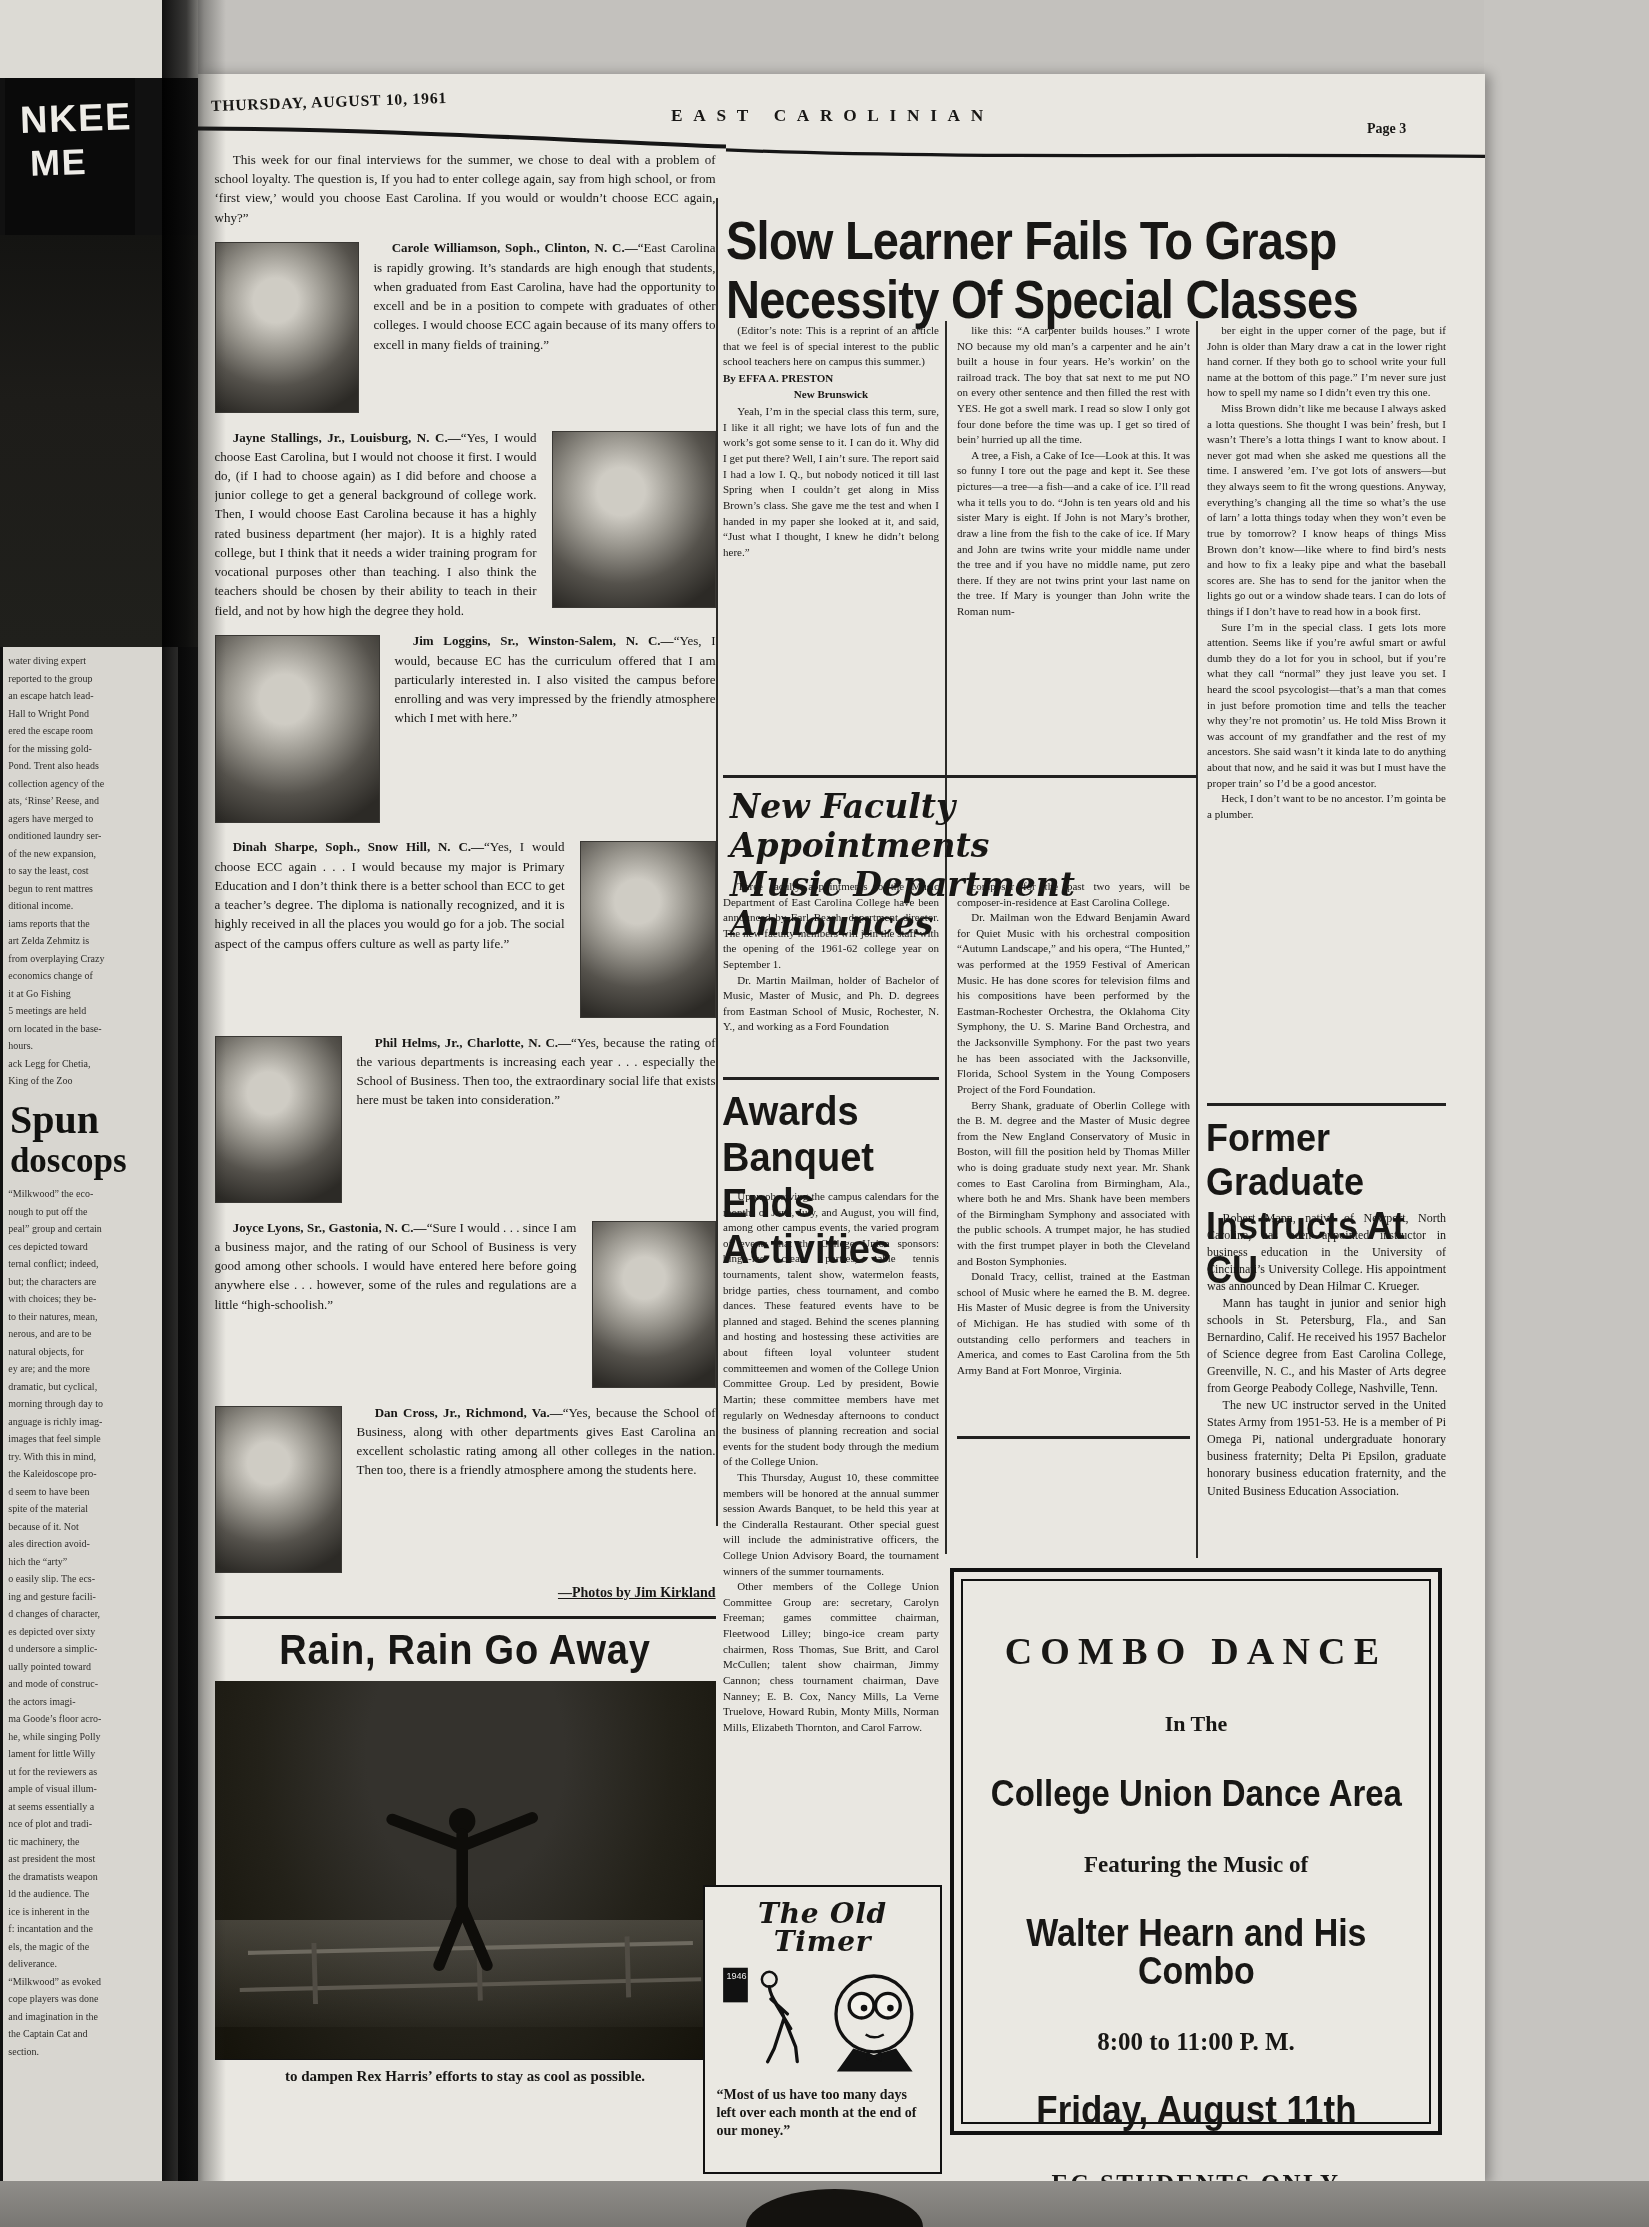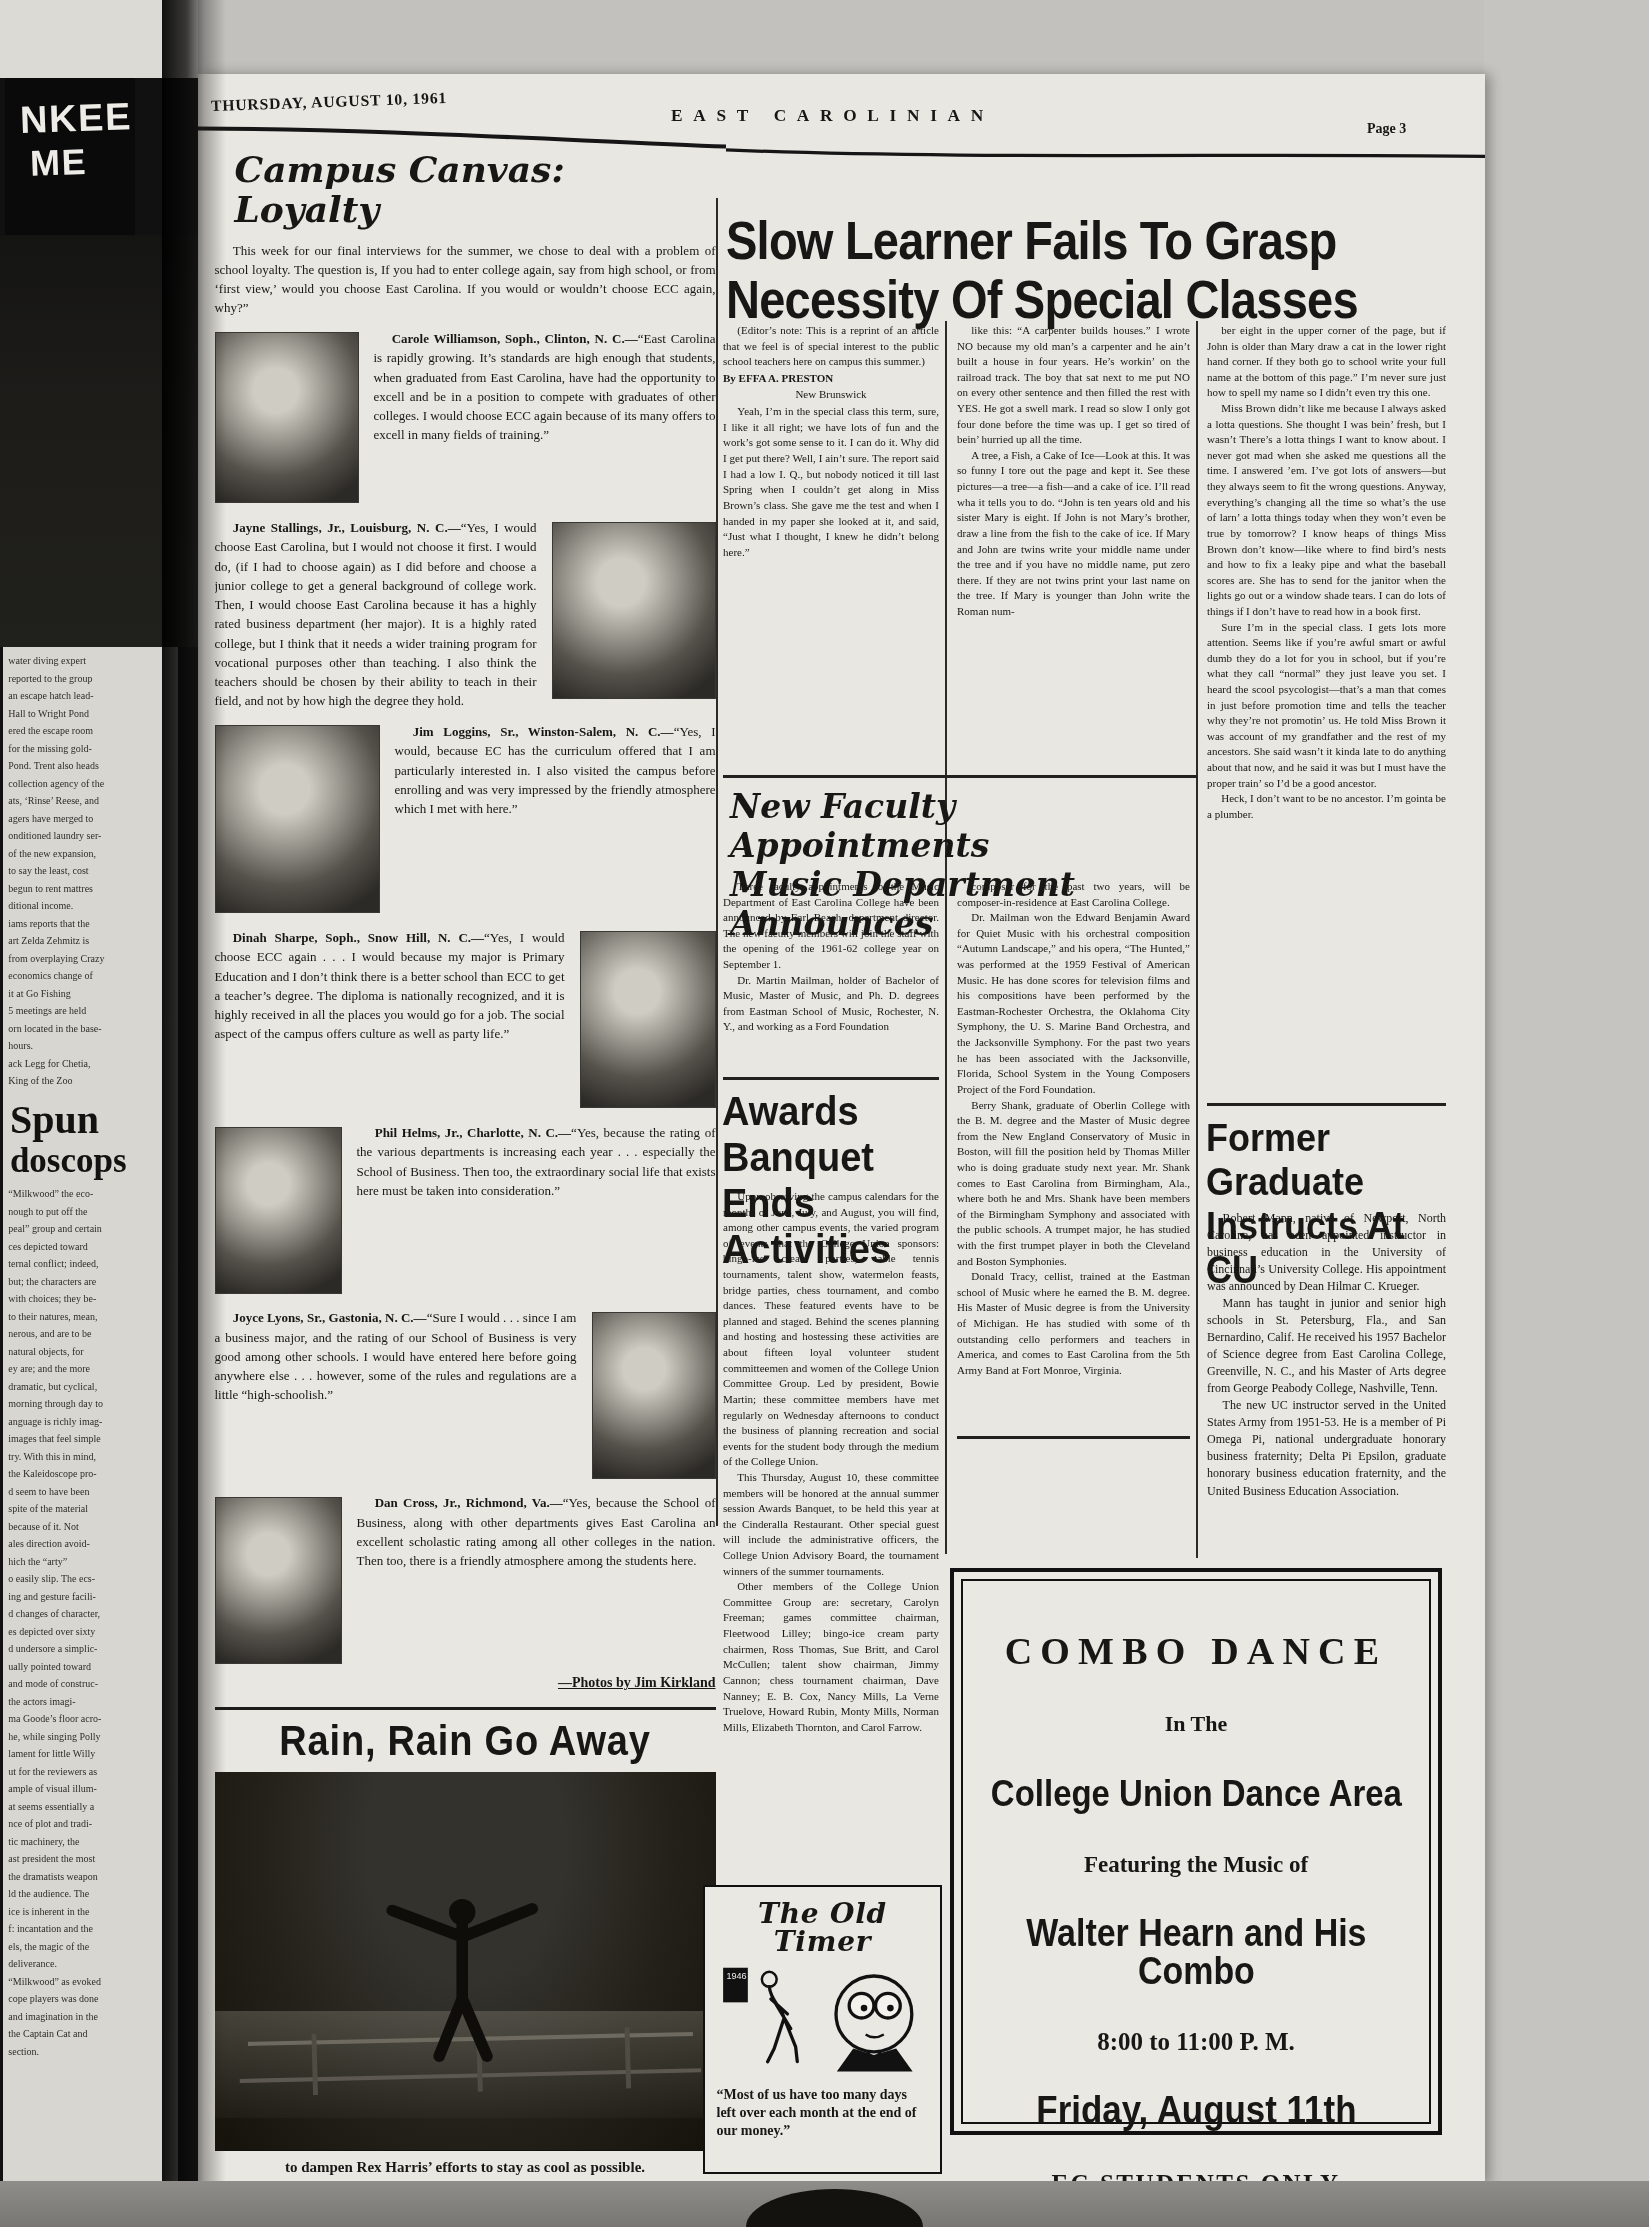--- a/index.html
+++ b/index.html
@@ -40,21 +40,21 @@
   .h-rain{font:bold 38px/1 "Liberation Sans",sans-serif;text-align:center;letter-spacing:0.8px;margin:5px 0 13px 0;transform:scale(1,1.12);}
   .rainphoto{position:relative;width:501px;height:412px;background:radial-gradient(ellipse at 50% 18%,#34322d 0 28%,#232119 58%,#121008 100%);overflow:hidden;}
   .rain-band{position:absolute;left:0;top:58%;width:100%;height:26%;background:linear-gradient(180deg,rgba(120,116,106,.45),rgba(60,58,50,.2));}
   .rain-caption{position:absolute;left:0;bottom:0;width:100%;height:33px;background:#e9e7e1;border-top:1.6px solid #111;}
   .rain-caption span{display:block;font:bold 15px/33px "Liberation Serif",serif;text-align:center;}
   
   .h-slow{position:absolute;left:528px;top:139px;width:767px;font:bold 48px/1.1 "Liberation Sans",sans-serif;letter-spacing:-0.8px;transform:scale(.98,1.1);transform-origin:left top;}
   .newscol{position:absolute;font:11px/1.42 "Liberation Serif",serif;text-align:justify;overflow:hidden;}
   .newscol p{margin:0;text-indent:1.3em;}
   .byline{text-align:left;font-weight:bold;text-indent:0 !important;margin-top:1.6px !important;}
-  .dateline{text-align:center;font-weight:normal;text-indent:0 !important;margin-bottom:1.6px !important;}
+  .dateline{text-align:center;font-weight:bold;text-indent:0 !important;margin-bottom:1.6px !important;}
   .h-music{position:absolute;left:532px;top:714px;width:474px;font:bold italic 33px/1.18 "DejaVu Serif",serif;}
   .h-awards{position:absolute;left:524px;top:1014px;width:223px;font:bold 38px/1.12 "Liberation Sans",sans-serif;transform:scale(1,1.08);transform-origin:left top;}
   .h-former{position:absolute;left:1008px;top:1041px;width:247px;font:bold 36px/1.14 "Liberation Sans",sans-serif;transform:scale(1,1.08);transform-origin:left top;}
   
   .combo{position:absolute;left:752px;top:1494px;width:492px;height:567px;border:4.1px solid #111;background:#eae8e2;box-sizing:border-box;}
   .combo-inner{position:absolute;left:6.6px;top:6.6px;right:6.6px;bottom:6.6px;border:2.5px solid #111;text-align:center;}
   .combo-title{font:bold 38px/1 "Liberation Serif",serif;letter-spacing:8.2px;margin-top:51px;}
   .combo-inthe{font:bold 22px/1 "Liberation Serif",serif;margin-top:43px;}
   .combo-area{font:bold 34px/1 "Liberation Sans",sans-serif;margin-top:41px;transform:scale(.97,1.1);}
   .combo-feat{font:bold 23px/1 "Liberation Serif",serif;margin-top:43px;}
@@ -176,21 +176,20 @@
   <svg class="rules" viewBox="0 0 1560 44" preserveAspectRatio="none">
     <path d="M0,8 C220,8 470,24 640,30" stroke="#161616" stroke-width="5" fill="none"></path>
     <path d="M640,34 C920,46 1280,38 1560,42" stroke="#161616" stroke-width="4" fill="none"></path>
   </svg>
 
   <div class="vrule" style="left:518px;top:124px;height:1328px;"></div>
   <div class="vrule" style="left:747px;top:247px;height:1233px;"></div>
   <div class="vrule" style="left:998px;top:247px;height:1237px;"></div>
 
   <div class="leftcol">
-    <div class="h-campus">Campus Canvas: Loyalty</div>
     <p class="body">This week for our final interviews for the summer, we chose to deal with a problem of school loyalty. The question is, If you had to enter college again, say from high school, or from ‘first view,’ would you choose East Carolina. If you would or wouldn’t choose ECC again, why?”</p>
 
     <div class="iv">
       <div class="portrait pl" style="width:142px;height:169px;"></div>
       <p><span class="lead">Carole Williamson, Soph., Clinton, N. C.—</span><span>“East Carolina is rapidly growing. It’s standards are high enough that students, when graduated from East Carolina, have had the opportunity to excell and be in a position to compete with graduates of other colleges. I would choose ECC again because of its many offers to excell in many fields of training.”</span></p>
     </div>
     <div class="iv">
       <div class="portrait pr" style="width:162px;height:175px;"></div>
       <p><span class="lead">Jayne Stallings, Jr., Louisburg, N. C.—</span><span>“Yes, I would choose East Carolina, but I would not choose it first. I would do, (if I had to choose again) as I did before and choose a junior college to get a general background of college work. Then, I would choose East Carolina because it has a highly rated business department (her major). It is a highly rated college, but I think that it needs a wider training program for vocational purposes other than teaching. I also think the teachers should be chosen by their ability to teach in their field, and not by how high the degree they hold.</span></p>
     </div>

